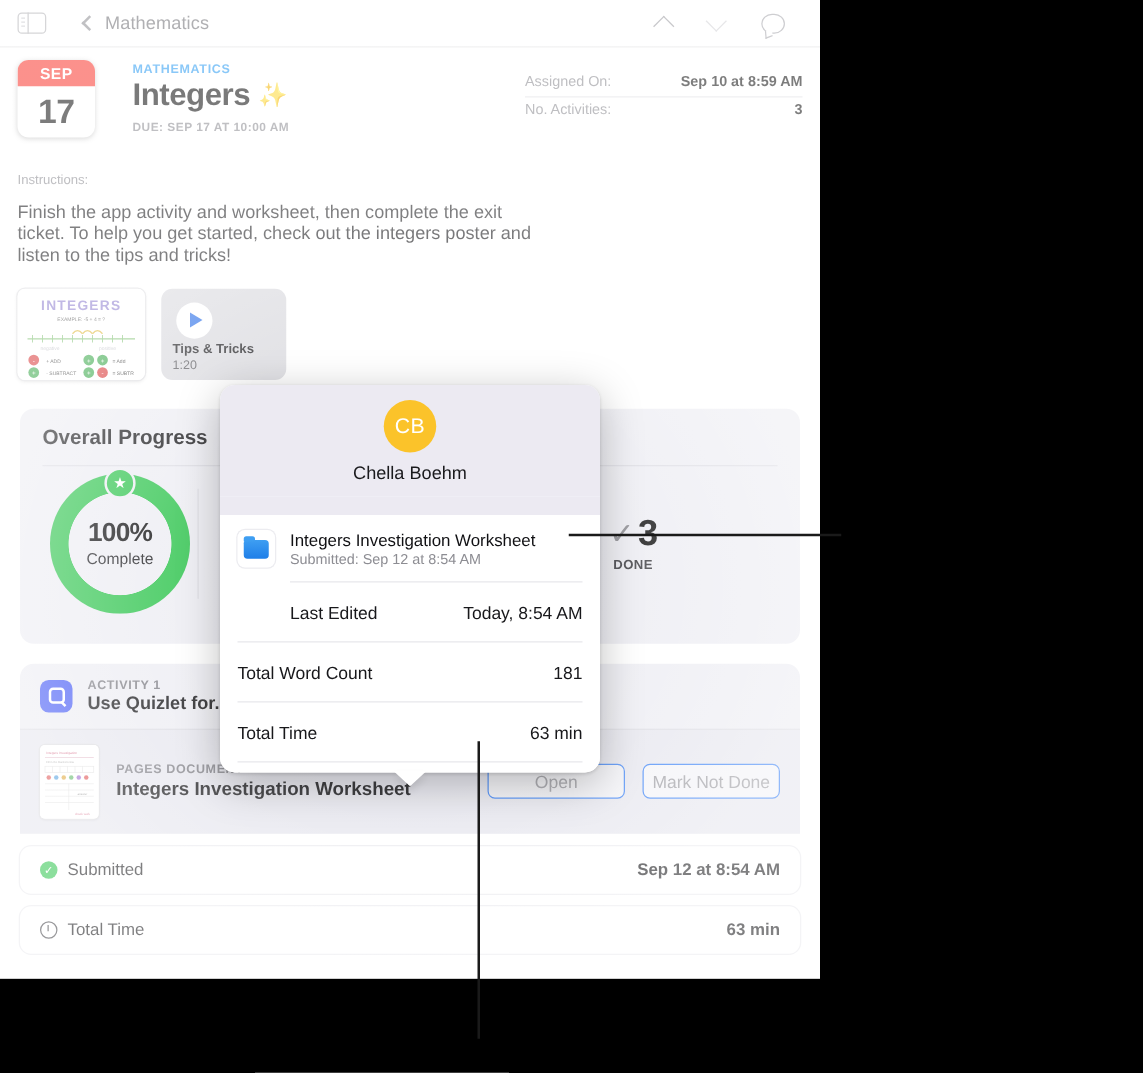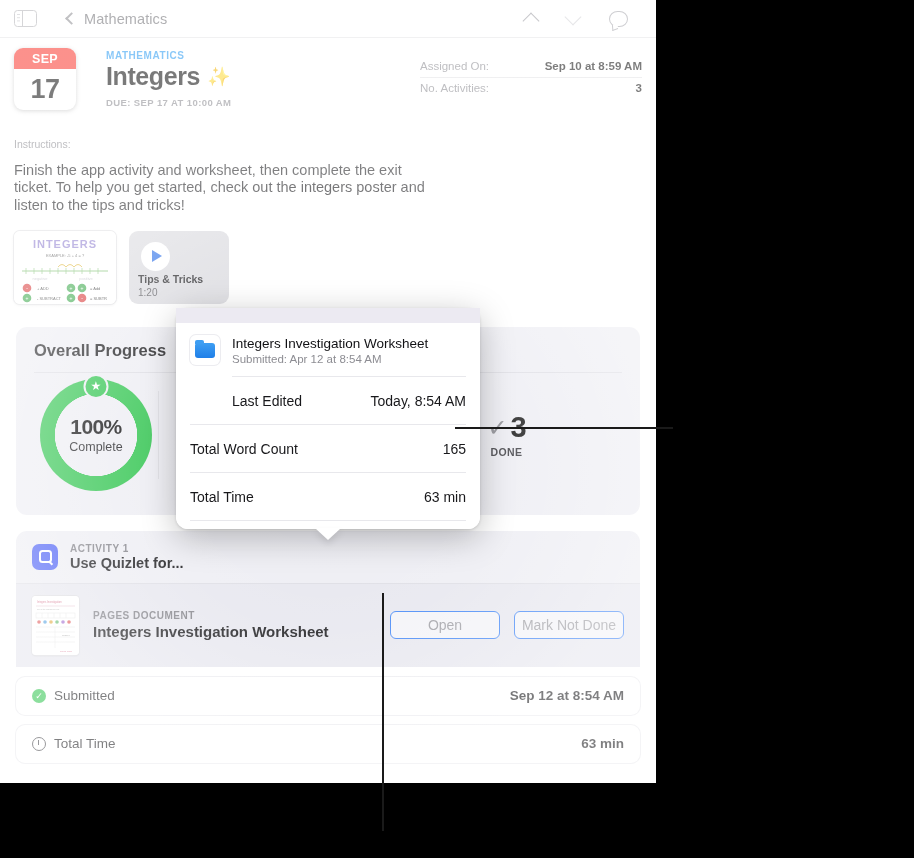--- a/index.html
+++ b/index.html
@@ -530,38 +530,42 @@
     <span class="lbl">
       <span class="clock-ic"></span>
       <span>Total Time</span>
     </span>
     <span class="val">63 min</span>
   </div>
 
   <div id="dim"></div>
 
   <div id="popover">
+    <div class="pop-head">
+      <div class="pop-avatar">CB</div>
+      <div class="pop-name">Chella Boehm</div>
+    </div>
     <div class="pop-strip"></div>
     <div class="pop-body">
       <div class="pop-file-row">
         <div class="folder-ic">
             <div class="folder-shape"></div>
           </div>
         <div>
           <div class="pop-file-title">Integers Investigation Worksheet</div>
-          <div class="pop-file-sub">Submitted: Apr 12 at 8:54 AM</div>
+          <div class="pop-file-sub">Submitted: Sep 12 at 8:54 AM</div>
         </div>
       </div>
       <div class="pop-row first">
         <span class="pop-k">Last Edited</span>
         <span class="pop-v">Today, 8:54 AM</span>
       </div>
       <div class="pop-row">
         <span class="pop-k">Total Word Count</span>
-        <span class="pop-v">165</span>
+        <span class="pop-v">181</span>
       </div>
       <div class="pop-row">
         <span class="pop-k">Total Time</span>
         <span class="pop-v">63 min</span>
       </div>
       <div class="pop-foot"></div>
     </div>
     <div class="pop-arrow"></div>
   </div>
 

